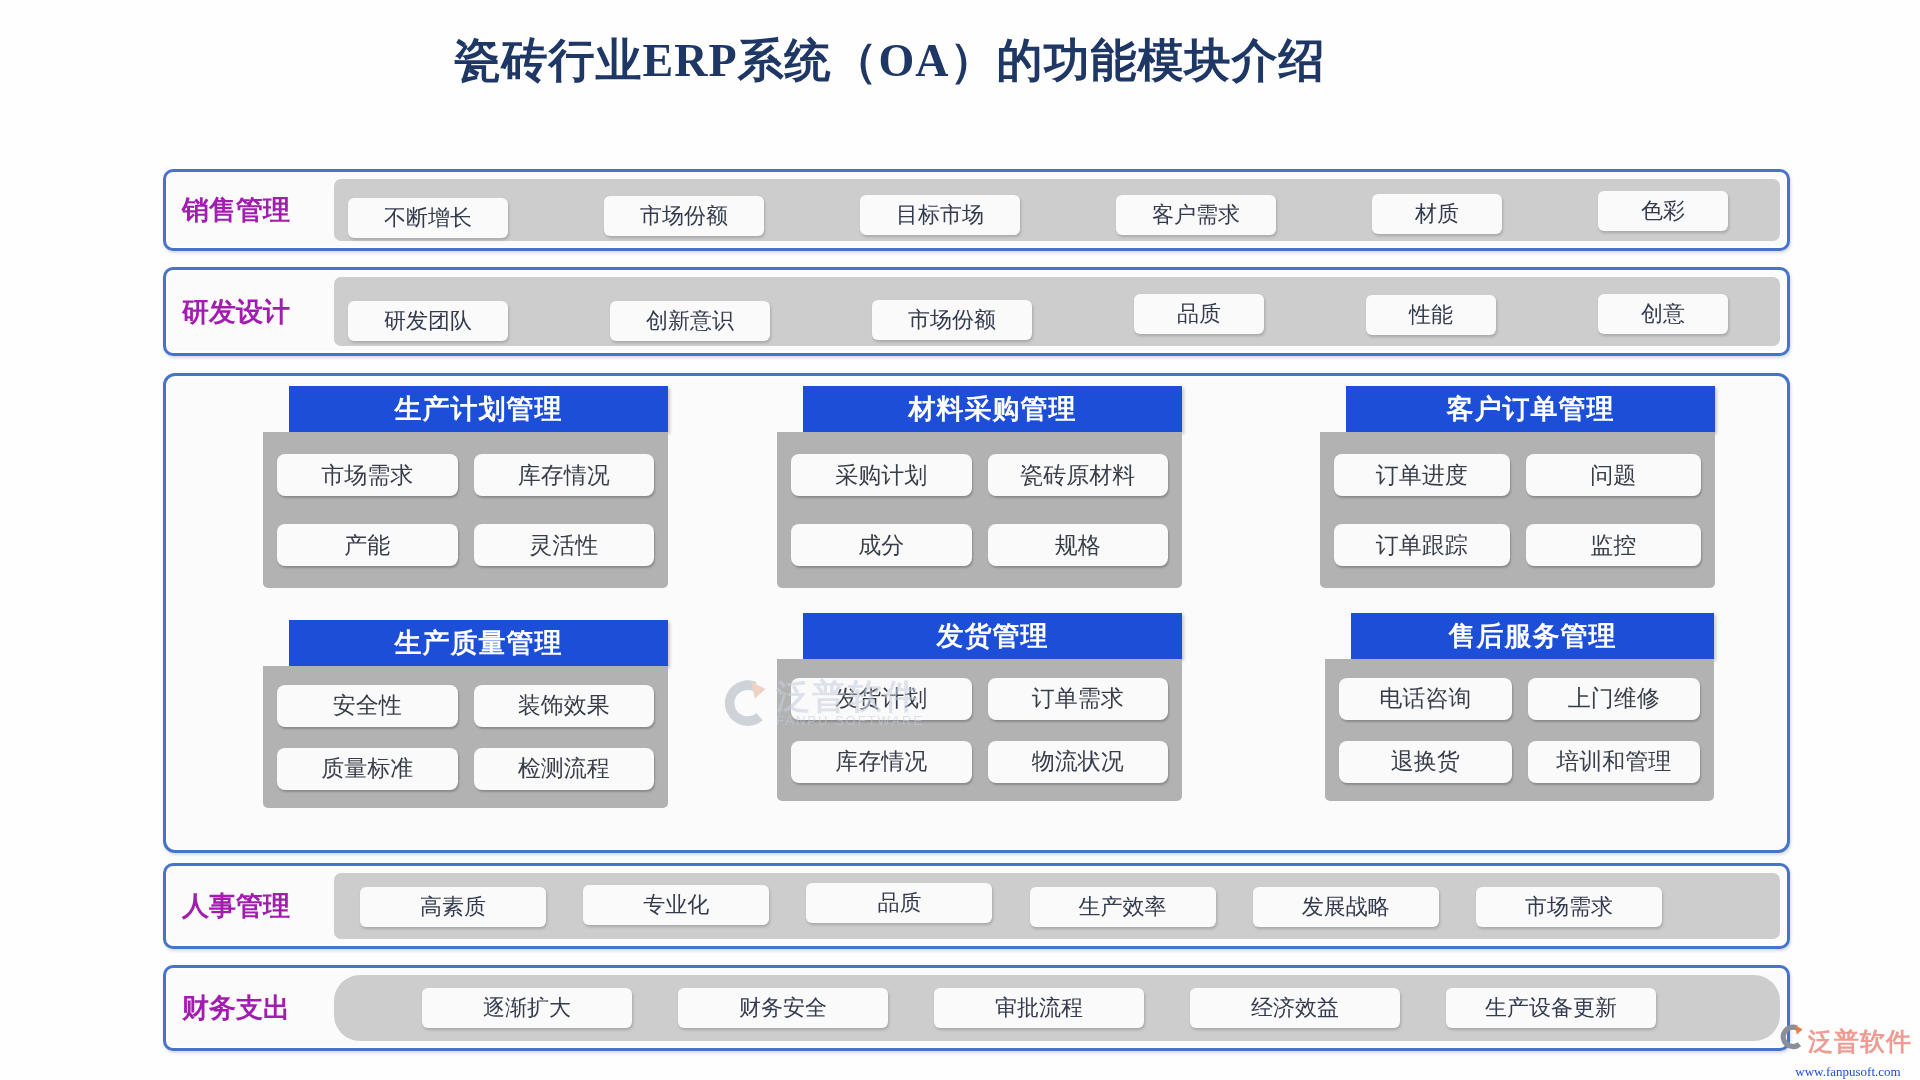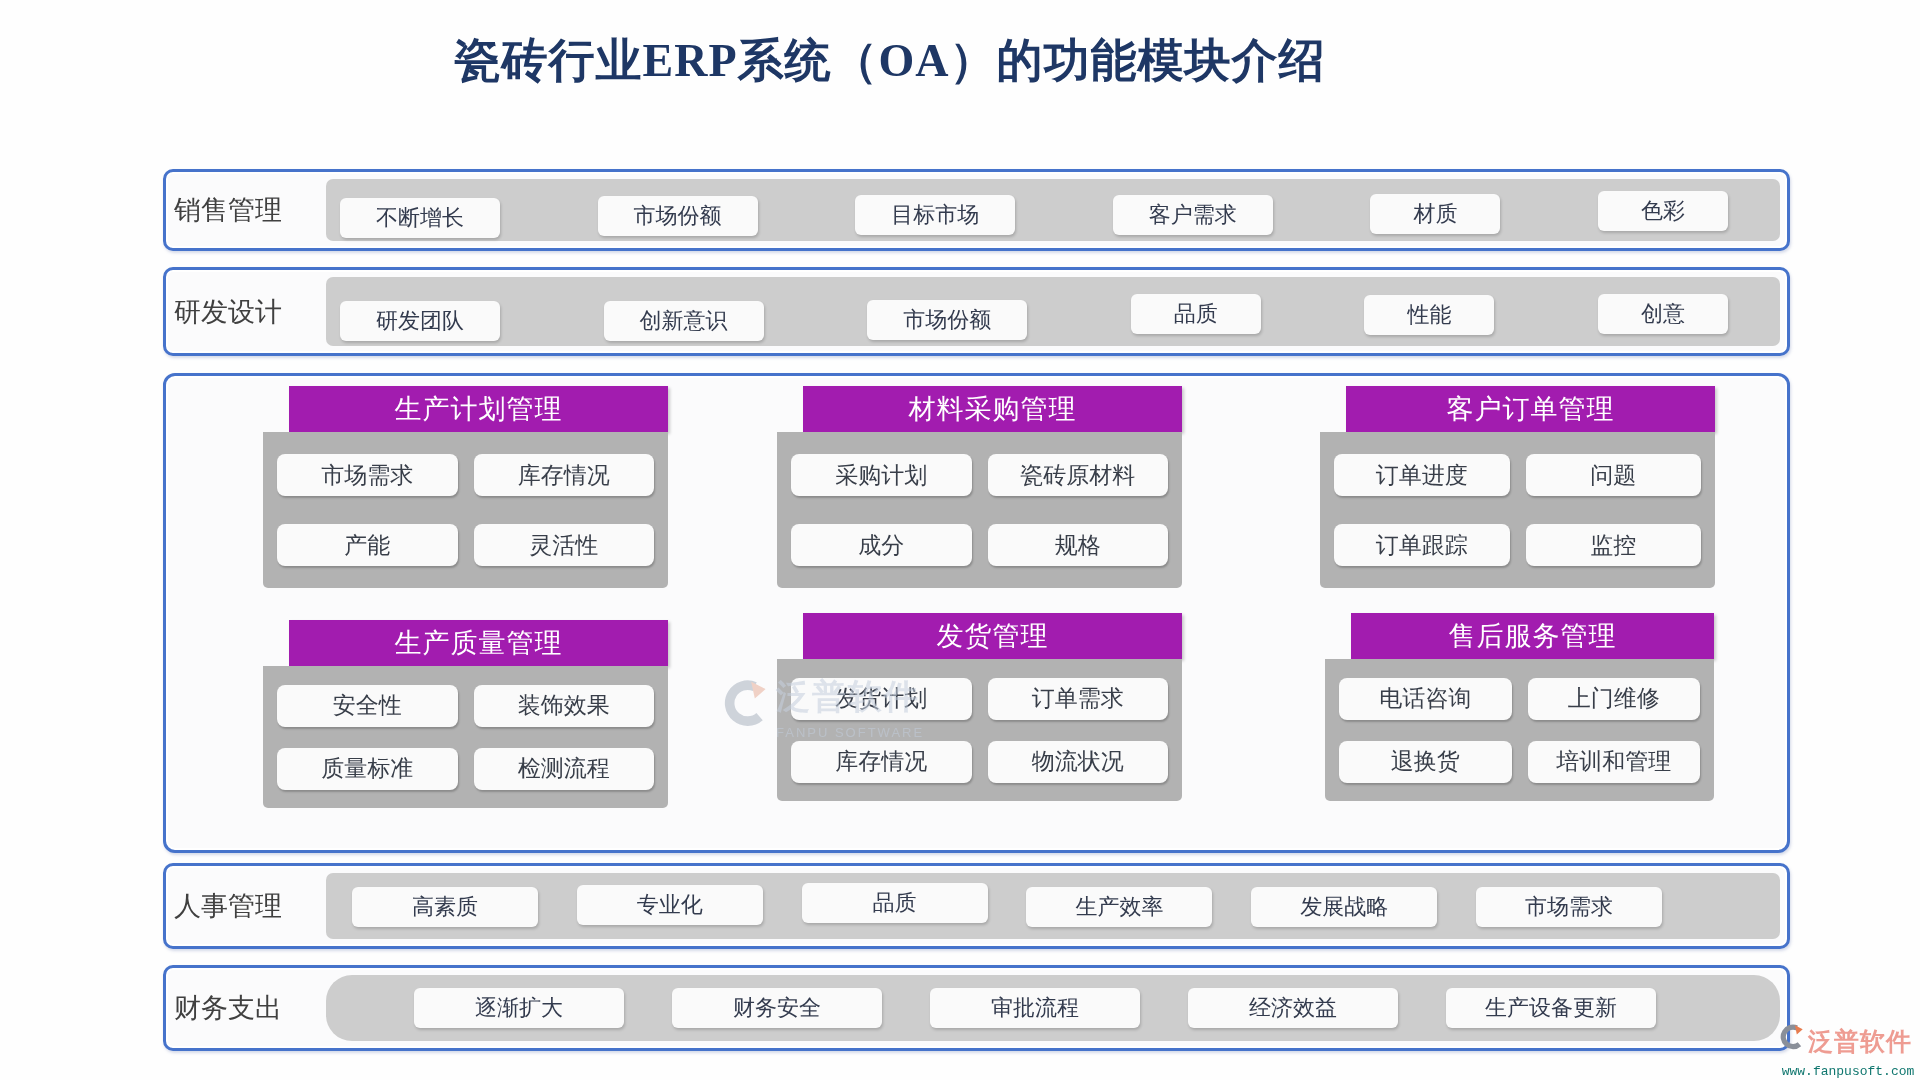--- a/index.html
+++ b/index.html
@@ -16,22 +16,22 @@
     position:absolute;left:163px;width:1627px;box-sizing:border-box;
     border:3px solid #4673cb;border-radius:10px;background:#fbfbfc;
     display:flex;align-items:stretch;
     box-shadow:1px 2px 3px rgba(90,110,170,.25), inset 0 0 0 2px rgba(255,255,255,.9);
   }
   .row-sales{top:169px;height:82px;}
   .row-rd{top:267px;height:89px;}
   .row-hr{top:863px;height:86px;}
   .row-finance{top:965px;height:86px;}
   .row-label{
-    width:152px;flex:0 0 152px;display:flex;align-items:center;padding-left:8px;
-    font-size:27px;font-weight:normal;color:#404040;white-space:nowrap;
+    width:152px;flex:0 0 152px;display:flex;align-items:center;padding-left:16px;
+    font-size:27px;font-weight:bold;color:#a21caf;white-space:nowrap;
   }
   .row-bar{
     flex:1;margin:7px 7px 7px 0;background:#cdcdcd;border-radius:7px;
     display:flex;align-items:center;justify-content:space-between;
   }
   .bar-pad-a{padding:10px 52px 0 14px;}
   .bar-pad-b{padding:0 118px 0 26px;}
   .bar-pad-c{padding:0 124px 0 88px;border-radius:26px;}
   .chip{
     background:#fafafa;border-radius:6px;height:40px;box-sizing:border-box;
@@ -48,23 +48,23 @@
     box-shadow:1px 2px 3px rgba(90,110,170,.25), inset 0 0 0 2px rgba(255,255,255,.9);
   }
   .card{position:absolute;display:flex;flex-direction:column;}
   .card1{left:88px;top:10px;width:414px;height:202px;}
   .card2{left:602px;top:10px;width:414px;height:202px;}
   .card3{left:1145px;top:10px;width:404px;height:202px;}
   .card4{left:88px;top:244px;width:414px;height:188px;}
   .card5{left:602px;top:237px;width:414px;height:188px;}
   .card6{left:1150px;top:237px;width:398px;height:188px;}
   .card-header{
-    height:46px;flex:0 0 46px;background:#a21caf;color:#ffffff;
+    height:46px;flex:0 0 46px;background:#1d4ed8;color:#ffffff;
     display:flex;align-items:center;justify-content:center;
-    font-size:27px;font-weight:normal;letter-spacing:1px;
+    font-size:27px;font-weight:bold;letter-spacing:1px;
     box-shadow:2px 2px 3px rgba(0,0,0,.2);
     margin-left:35px;
   }
   .card-body{
     flex:1;margin-left:9px;background:#b2b2b2;border-radius:0 0 5px 5px;
     display:grid;grid-template-columns:1fr 1fr;gap:16px 16px;
     padding:16px 14px;box-sizing:border-box;align-items:center;
   }
   .card-chip{
     background:#fafafa;border-radius:8px;height:42px;
@@ -72,26 +72,26 @@
     font-size:23px;color:#383e49;white-space:nowrap;
     box-shadow:1px 2px 2px rgba(0,0,0,.22);
   }
   
   .watermark{
     position:absolute;left:720px;top:680px;display:flex;align-items:flex-start;
     opacity:.55;z-index:5;pointer-events:none;
   }
   .wm-text{margin-left:8px;display:flex;flex-direction:column;line-height:1;}
   .wm-name{font-size:34px;color:#c6d0de;font-weight:bold;letter-spacing:2px;}
-  .wm-sub{font-size:13px;color:#c2ccda;letter-spacing:2px;margin-top:12px;font-family:"Liberation Sans",sans-serif;}
+  .wm-sub{font-size:13px;color:#c2ccda;letter-spacing:2px;margin-top:0;font-family:"Liberation Sans",sans-serif;}
   
   .brand{position:absolute;left:1778px;top:1024px;width:140px;z-index:6;}
   .brand-top{display:flex;align-items:center;}
   .brand-name{font-size:25px;font-weight:bold;color:#ee9c92;margin-left:4px;letter-spacing:1px;white-space:nowrap;}
-  .brand-url{font-size:13px;color:#0f766e;margin-top:6px;text-align:center;font-family:Liberation Mono, monospace;white-space:nowrap;}
+  .brand-url{font-size:13px;color:#1d4ed8;margin-top:6px;text-align:center;font-family:Liberation Serif, serif;white-space:nowrap;}
 </style>
 </head>
 <body>
 
 <div class="canvas">
 
   <div class="page-title">瓷砖行业ERP系统（OA）的功能模块介绍</div>
 
   <div class="row row-sales">
     <div class="row-label">销售管理</div>

